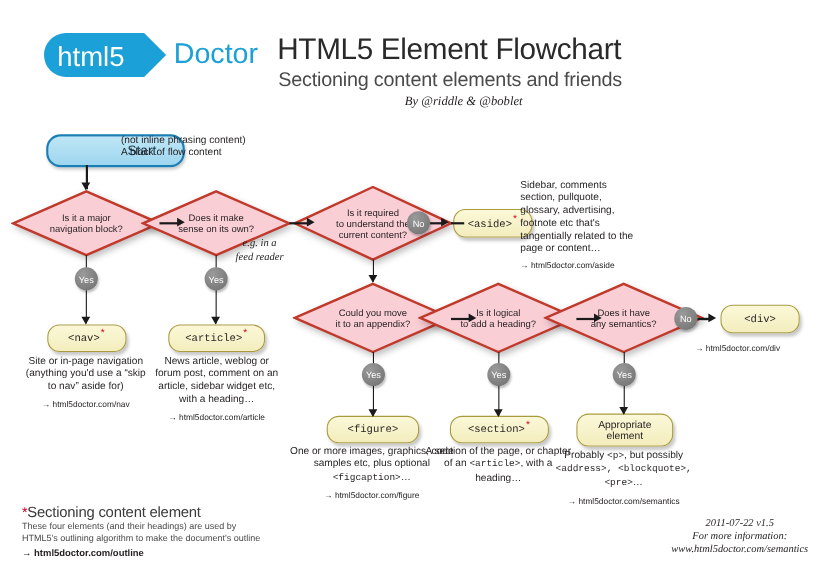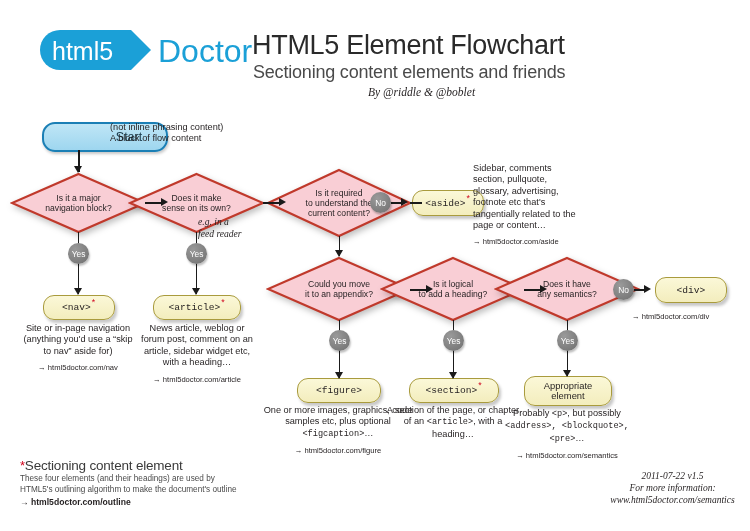--- a/index.html
+++ b/index.html
@@ -6,21 +6,21 @@
   body{
     width:750px;height:531px;position:relative;overflow:hidden;
     font-family:"Liberation Sans","DejaVu Sans",sans-serif;
     color:#231f20;
   }
   .abs{position:absolute;}
 
   
   #logo-hex{left:38px;top:28px;width:115px;height:44px;}
   #logo-hex svg{display:block;}
-  #logo-doctor{left:158px;top:33px;font-size:32px;color:#1ba0d7;letter-spacing:0px;font-weight:400;}
+  #logo-doctor{left:158px;top:33px;font-size:26px;color:#1ba0d7;letter-spacing:0px;font-weight:400;}
   #chart-title{left:252px;top:30px;font-size:27px;color:#2a2a2a;letter-spacing:-0.3px;}
   #chart-subtitle{left:253px;top:62px;font-size:18px;color:#4a4a4a;letter-spacing:-0.2px;}
   #byline{left:368px;top:86px;width:192px;text-align:left;font-family:"Liberation Serif","DejaVu Serif",serif;
           font-style:italic;font-size:11.5px;color:#231f20;line-height:13.5px;}
 
   
   #footer-note{left:600px;top:470px;width:145px;text-align:center;
      font-family:"Liberation Serif","DejaVu Serif",serif;font-style:italic;font-size:9.5px;
      color:#231f20;line-height:12px;}
 
@@ -69,21 +69,21 @@
   .arw{position:absolute;width:0;height:0;z-index:2;}
   .arw.down{border-left:4.5px solid transparent;border-right:4.5px solid transparent;border-top:7px solid #1a1a1a;}
   .arw.right{border-top:4.5px solid transparent;border-bottom:4.5px solid transparent;border-left:7px solid #1a1a1a;}
 
   
   .caption{position:absolute;font-size:9.2px;line-height:11.4px;color:#231f20;}
   .caption .mono{font-family:"Liberation Mono","DejaVu Sans Mono",monospace;font-size:8.6px;}
   .cap-center{text-align:center;}
   .cap-link{font-size:7.6px;color:#231f20;margin-top:5px;white-space:nowrap;}
   .note-italic{position:absolute;font-family:"Liberation Serif","DejaVu Serif",serif;font-style:italic;
-     font-size:9.6px;line-height:11.5px;color:#231f20;text-align:left;}
+     font-size:9.6px;line-height:11.5px;color:#231f20;text-align:center;}
   .note-plain{position:absolute;font-size:9.2px;line-height:11.4px;color:#231f20;}
 </style>
 </head>
 <body>
 
 <div class="abs" id="logo-hex">
   <svg width="115" height="44" viewBox="0 0 115 44">
     <path d="M22,2 L93,2 L113,22 L93,42 L22,42 A20,20 0 0,1 22,2 Z" fill="#1ba0d7"></path>
     <text x="14" y="32" font-family="Liberation Sans, sans-serif" font-size="25" fill="#ffffff">html5</text>
   </svg>

